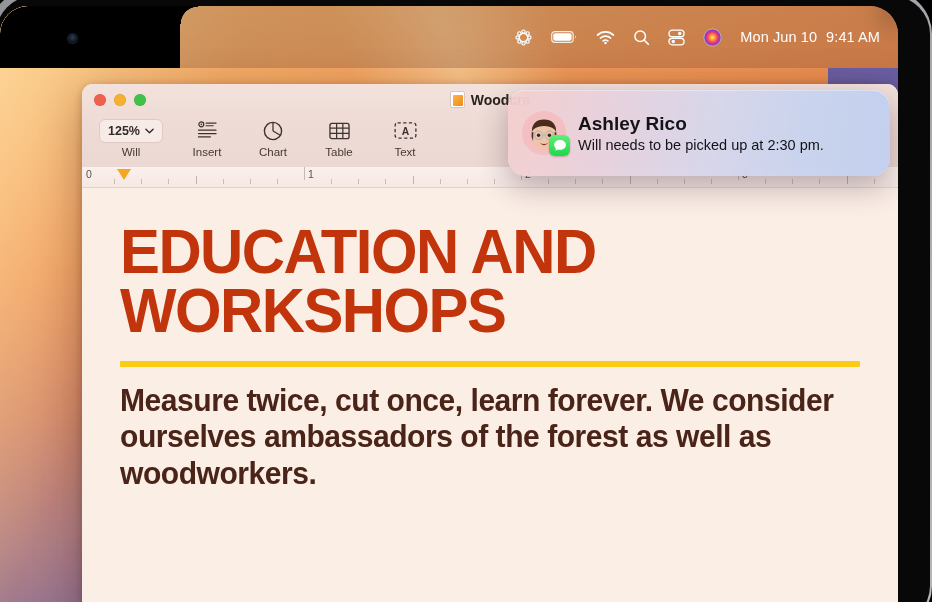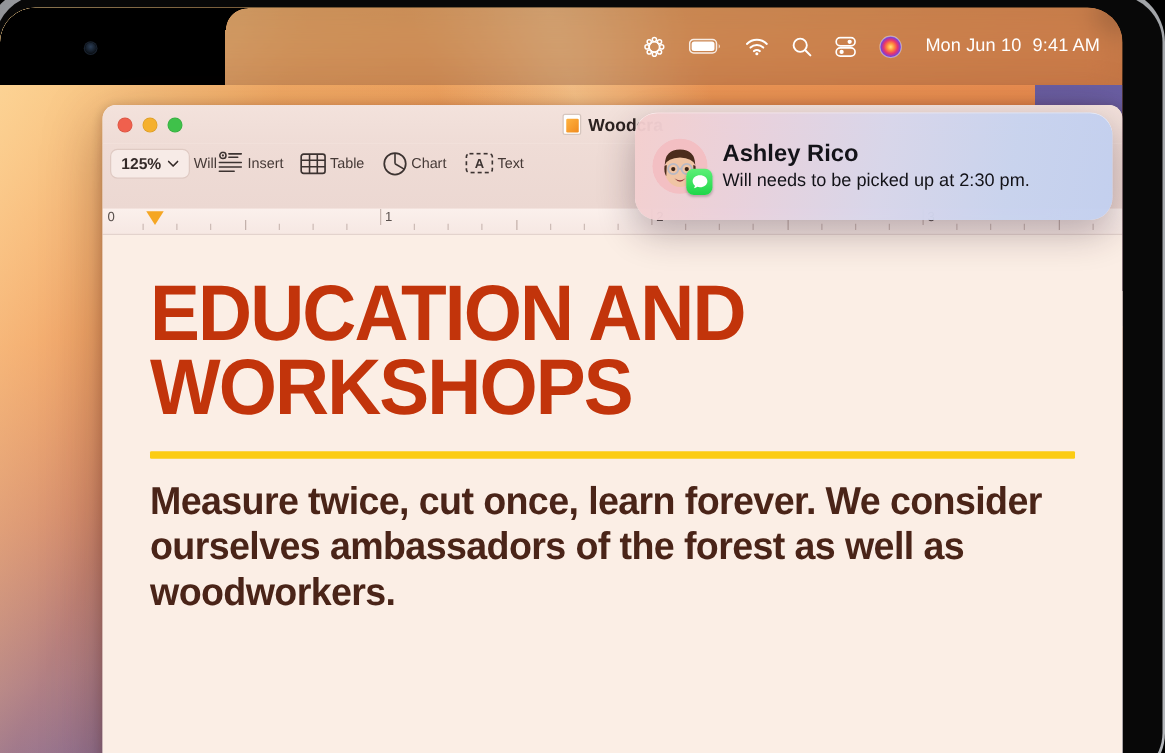--- a/index.html
+++ b/index.html
@@ -140,21 +140,21 @@
     background:linear-gradient(135deg,#ffb340,#f08a1e);
     border-radius:1px;
   }
 
   .toolbar{
     position:relative; height:52px;
     background:linear-gradient(180deg,#efdcd6,#ecd8d2);
     display:flex; align-items:flex-start; padding-left:6px;
   }
   .tb-item{
-    width:66px; display:flex; flex-direction:row; align-items:center;
+    width:66px; display:flex; flex-direction:column; align-items:center;
     padding-top:3px; gap:3px; color:#3c3331;
   }
   .tb-item.wide{ width:86px; }
   .tb-glyph{ height:25px; display:flex; align-items:center; justify-content:center; }
   .tb-label{ font-size:11.5px; color:#453936; }
   .zoom-pill{
     height:24px; padding:0 8px; border-radius:6px;
     background:#f7ebe7; border:1px solid #dfcac3;
     display:flex; align-items:center; gap:5px;
     font-size:12.5px; font-weight:bold; color:#332927;
@@ -372,40 +372,40 @@
               <line x1="1.5" y1="9.5" x2="20" y2="9.5" stroke="#3c3331" stroke-width="1.3" stroke-linecap="round"></line>
               <line x1="1.5" y1="13.2" x2="20" y2="13.2" stroke="#3c3331" stroke-width="1.3" stroke-linecap="round"></line>
               <line x1="1.5" y1="16.8" x2="14" y2="16.8" stroke="#3c3331" stroke-width="1.3" stroke-linecap="round"></line>
             </svg>
           </div>
           <div class="tb-label">Insert</div>
         </div>
 
         <div class="tb-item">
           <div class="tb-glyph">
+            <svg width="20" height="20" viewBox="0 0 20 20">
+              <circle cx="10" cy="10" r="8.6" fill="none" stroke="#3c3331" stroke-width="1.4"></circle>
+              <line x1="10" y1="10" x2="10" y2="1.4" stroke="#3c3331" stroke-width="1.3"></line>
+              <line x1="10" y1="10" x2="17.3" y2="14.3" stroke="#3c3331" stroke-width="1.3"></line>
+            </svg>
+          </div>
+          <div class="tb-label">Chart</div>
+        </div>
+
+        <div class="tb-item">
+          <div class="tb-glyph">
             <svg width="21" height="18" viewBox="0 0 22 18">
               <rect x="1" y="1" width="20" height="16" rx="2" fill="none" stroke="#3c3331" stroke-width="1.4"></rect>
               <line x1="1" y1="6" x2="21" y2="6" stroke="#3c3331" stroke-width="1.3"></line>
               <line x1="1" y1="11.5" x2="21" y2="11.5" stroke="#3c3331" stroke-width="1.3"></line>
               <line x1="8" y1="1" x2="8" y2="17" stroke="#3c3331" stroke-width="1.3"></line>
               <line x1="14.5" y1="1" x2="14.5" y2="17" stroke="#3c3331" stroke-width="1.3"></line>
             </svg>
           </div>
           <div class="tb-label">Table</div>
-        </div>
-
-        <div class="tb-item">
-          <div class="tb-glyph">
-            <svg width="20" height="20" viewBox="0 0 20 20">
-              <circle cx="10" cy="10" r="8.6" fill="none" stroke="#3c3331" stroke-width="1.4"></circle>
-              <line x1="10" y1="10" x2="10" y2="1.4" stroke="#3c3331" stroke-width="1.3"></line>
-              <line x1="10" y1="10" x2="17.3" y2="14.3" stroke="#3c3331" stroke-width="1.3"></line>
-            </svg>
-          </div>
-          <div class="tb-label">Chart</div>
         </div>
 
         <div class="tb-item">
           <div class="tb-glyph">
             <svg width="23" height="17" viewBox="0 0 24 18">
               <rect x="1" y="1" width="22" height="16" rx="2.6" fill="none" stroke="#3c3331" stroke-width="1.4" stroke-dasharray="3.4 2.6"></rect>
               <text x="12" y="13.4" font-family="Liberation Sans, sans-serif" font-size="11" font-weight="bold" fill="#3c3331" text-anchor="middle">A</text>
             </svg>
           </div>
           <div class="tb-label">Text</div>

